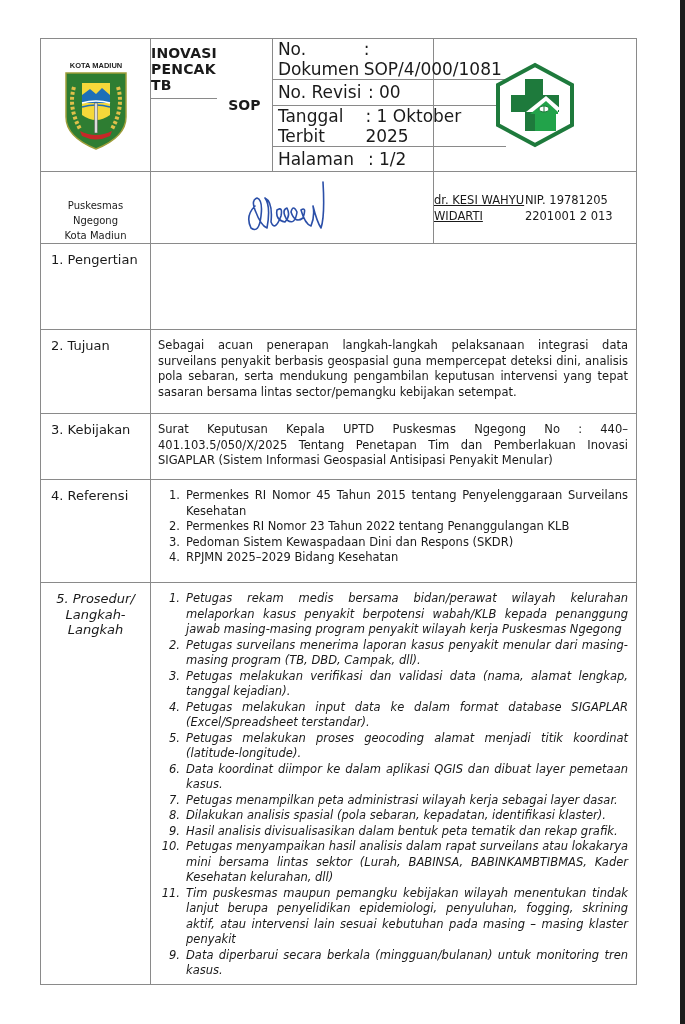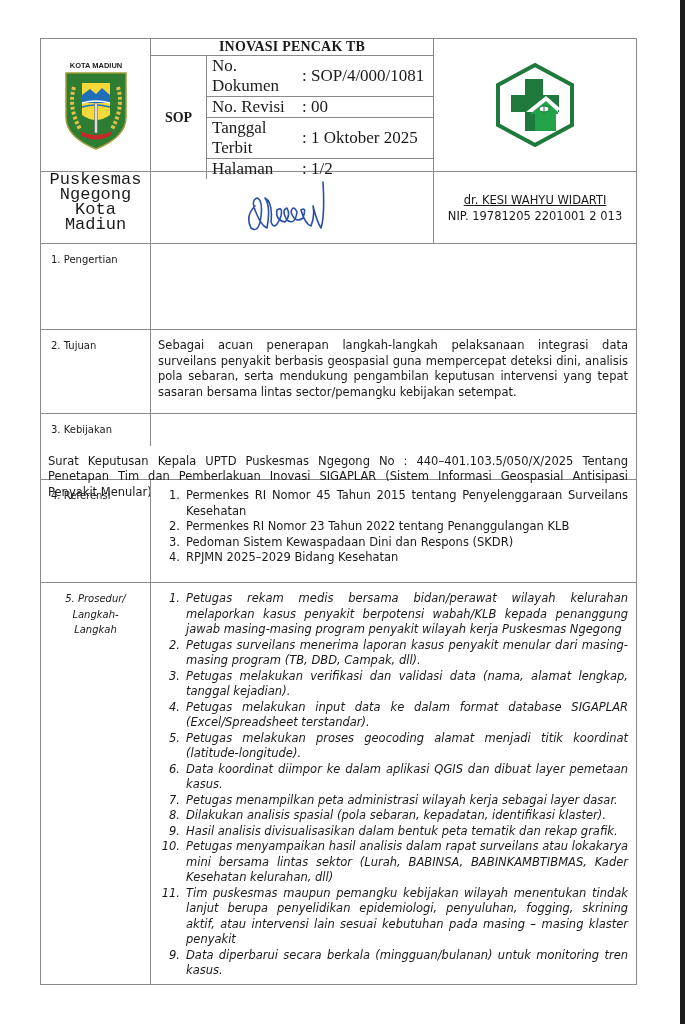--- a/index.html
+++ b/index.html
@@ -13,45 +13,45 @@
     border: 1px solid #8a8a8a; box-sizing: border-box;
   }
   .row { display: flex; border-bottom: 1px solid #8a8a8a; box-sizing: border-box; }
   .row:last-child { border-bottom: none; font-style: italic; }
   .cell { box-sizing: border-box; }
   .vline { border-right: 1px solid #8a8a8a; }
 
   
   .hdr { height: 133px; }
   .logo-cell { width: 110px; display: flex; align-items: center; justify-content: center; }
-  .mid-cell { width: 283px; display: flex; flex-direction: column; font-family: Liberation Serif, serif; }
+  .mid-cell { width: 283px; display: flex; flex-direction: row; }
   .title-cell { height: 59px; border-bottom: 1px solid #8a8a8a; display: flex; align-items: center; justify-content: center;
     font-weight: bold; font-size: 14px; letter-spacing: 0.2px; }
   .sop-block { flex: 1; display: flex; }
   .sop-label { width: 55px; border-right: 1px solid #8a8a8a; display: flex; align-items: center; justify-content: center; font-weight: bold; font-size: 14px; }
   .meta { flex: 1; display: flex; flex-direction: column; }
   .meta-row { flex: 1; display: flex; align-items: center; border-bottom: 1px solid #8a8a8a; font-size: 17px; padding-left: 5px; }
   .meta-row:last-child { border-bottom: none; }
   .meta-key { width: 90px; }
   .right-cell { flex: 1; display: flex; align-items: center; justify-content: center; }
 
   
   .sig { height: 72px; }
-  .org-cell { width: 110px; display: flex; align-items: flex-start; justify-content: center; text-align: center; font-size: 17px; line-height: 15px; font-family: Liberation Mono, monospace; }
+  .org-cell { width: 110px; display: flex; align-items: flex-end; justify-content: center; text-align: center; font-size: 10px; line-height: 15px; }
   .sign-cell { width: 283px; display: flex; align-items: center; justify-content: center; }
-  .officer-cell { flex: 1; display: flex; flex-direction: column; align-items: center; justify-content: center; font-size: 11.5px; line-height: 16px; }
+  .officer-cell { flex: 1; display: flex; flex-direction: row; align-items: center; justify-content: center; font-size: 11.5px; line-height: 16px; }
   .officer-name { text-decoration: underline; }
 
   
-  .label-cell { width: 110px; padding: 8px 12px 8px 10px; font-size: 10px; line-height: 15.5px; }
+  .label-cell { width: 110px; padding: 8px 12px 8px 10px; font-size: 13px; line-height: 15.5px; }
   .label-cell.multi { text-align: center; padding-left: 0; padding-right: 0; }
   .body-cell { flex: 1; padding: 8px 8px 8px 7px; font-size: 11.5px; line-height: 15.5px; text-align: justify; }
   .r-peng { height: 86px; }
   .r-tuj { height: 84px; }
-  .r-keb { height: 66px; flex-direction: column; }
+  .r-keb { height: 66px; }
   .r-ref { height: 103px; }
   .r-pro { height: 401px; }
   ol.list { margin: 0; padding: 0; list-style: none; }
   ol.list li { display: flex; }
   ol.list li .num { width: 22px; flex: none; text-align: right; padding-right: 6px; }
   ol.list li .txt { flex: 1; text-align: justify; }
   .ref-list li .num { width: 14px; }
   .sig-svg { display: block; }
 </style>
 </head>

